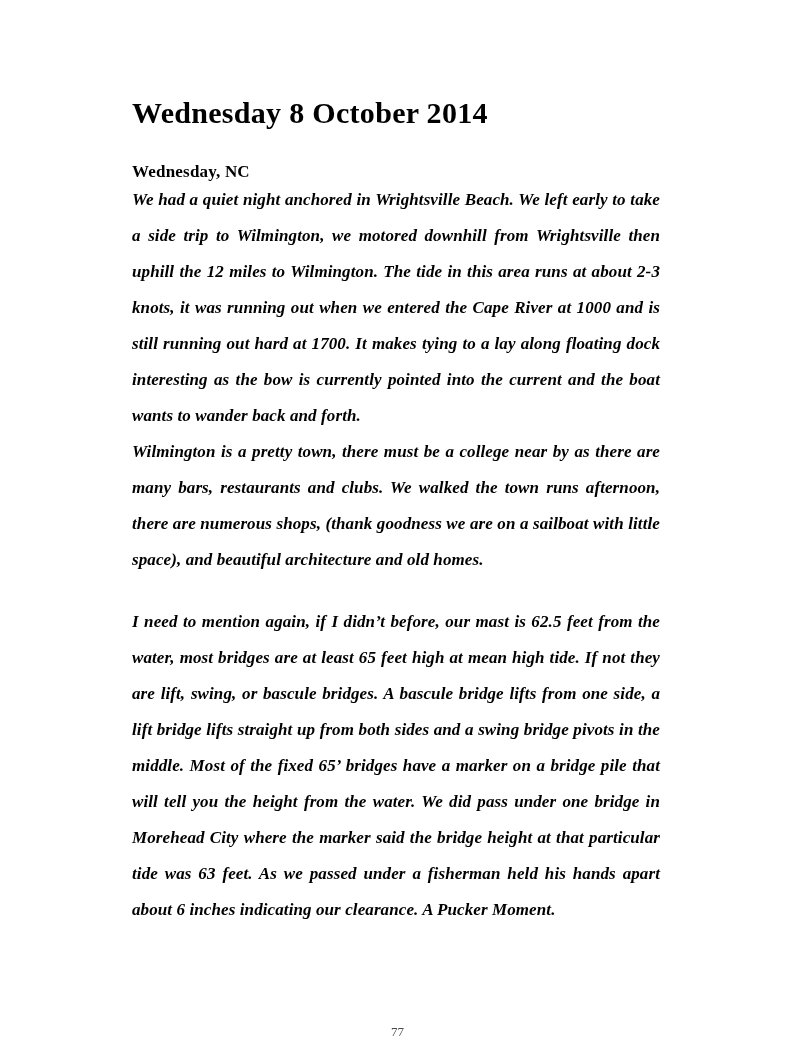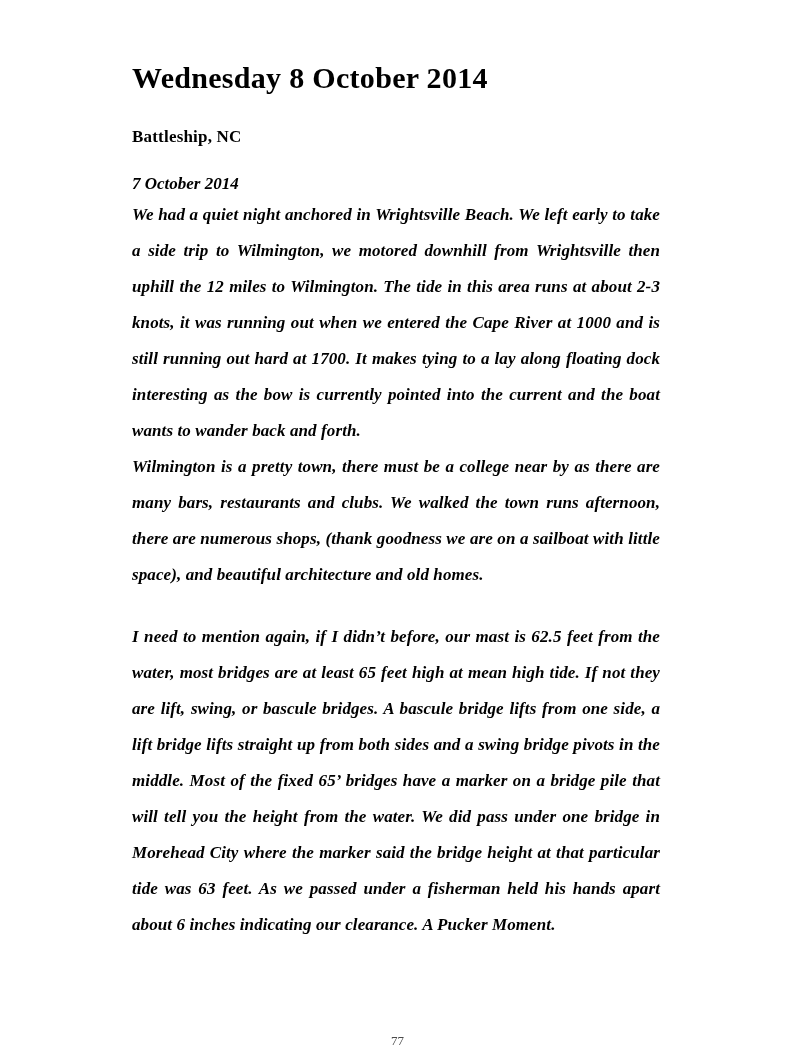--- a/index.html
+++ b/index.html
@@ -6,21 +6,21 @@
   html, body { background: #ffffff; }
   body {
     width: 795px;
     height: 1063px;
     position: relative;
     font-family: "Liberation Serif", serif;
     color: #000000;
     overflow: hidden;
   }
   .page {
-    padding: 60px 135px 0 132px;
+    padding: 95px 135px 0 132px;
   }
   .doc-title {
     font-size: 30px;
     font-weight: bold;
     letter-spacing: 0.3px;
     line-height: 1.2;
   }
   .location {
     margin-top: 31px;
     font-size: 17px;
@@ -40,39 +40,38 @@
     font-style: italic;
     line-height: 36px;
     text-align: justify;
     letter-spacing: 0.1px;
   }
   .blank-line {
     height: 25.8px;
   }
   .page-number {
     position: absolute;
-    bottom: 14px;
+    bottom: 23px;
     left: 0;
     width: 100%;
     text-align: center;
     font-size: 13px;
     color: #4a4a4a;
     font-weight: normal;
     font-style: normal;
   }
 </style>
 </head>
 <body>
 
 <div class="page">
   <h1 class="doc-title">Wednesday 8 October 2014</h1>
 
-  <div class="location">Battleship, NC</div>
+  <div class="location">Wednesday, NC</div>
 
-  <div class="entry-date">7 October 2014</div>
 
   <p class="body-text">We had a quiet night anchored in Wrightsville Beach. We left early to take a side trip to Wilmington, we motored downhill from Wrightsville then uphill the 12 miles to Wilmington. The tide in this area runs at about 2-3 knots, it was running out when we entered the Cape River at 1000 and is still running out hard at 1700. It makes tying to a lay along floating dock interesting as the bow is currently pointed into the current and the boat wants to wander back and forth.</p>
 
   <p class="body-text">Wilmington is a pretty town, there must be a college near by as there are many bars, restaurants and clubs. We walked the town runs afternoon, there are numerous shops, (thank goodness we are on a sailboat with little space), and beautiful architecture and old homes.</p>
 
   <div class="blank-line"></div>
 
 
   <p class="body-text">I need to mention again, if I didn’t before, our mast is 62.5 feet from the water, most bridges are at least 65 feet high at mean high tide. If not they are lift, swing, or bascule bridges. A bascule bridge lifts from one side, a lift bridge lifts straight up from both sides and a swing bridge pivots in the middle. Most of the fixed 65’ bridges have a marker on a bridge pile that will tell you the height from the water. We did pass under one bridge in Morehead City where the marker said the bridge height at that particular tide was 63 feet. As we passed under a fisherman held his hands apart about 6 inches indicating our clearance. A Pucker Moment.</p>
 </div>

